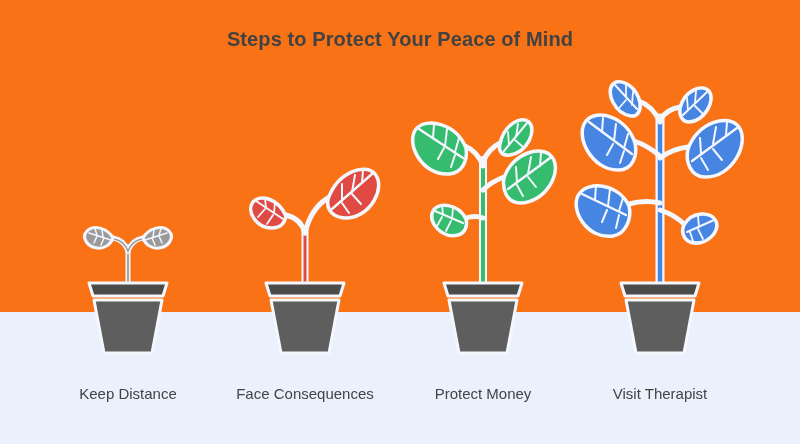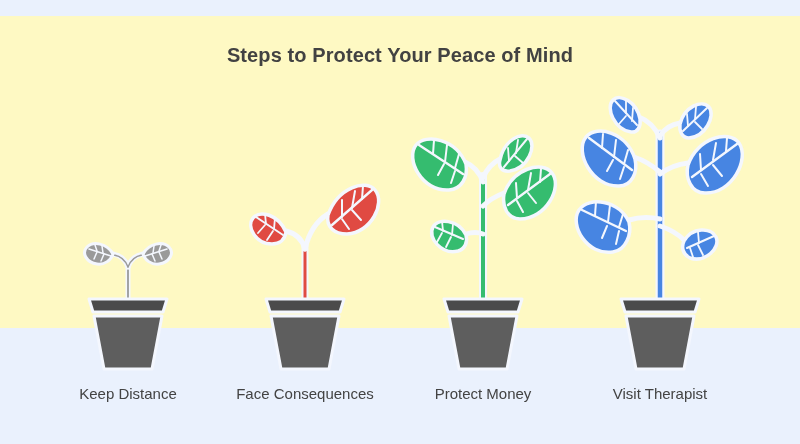--- a/index.html
+++ b/index.html
@@ -10,23 +10,22 @@
     width: 800px;
     height: 444px;
     overflow: hidden;
     font-family: "Liberation Sans", sans-serif;
     background: #eaf1fd;
   }
   #infographic {
     position: relative;
     width: 800px;
     height: 312px;
-    background: #fef9c3;
+    background: #f97316;
     box-sizing: border-box;
-    margin-top: 16px;
   }
   #page-title {
     position: absolute;
     top: 28px;
     left: 0;
     width: 800px;
     text-align: center;
     font-size: 20px;
     font-weight: bold;
     color: #424242;
@@ -53,21 +52,21 @@
   .plant-area svg {
     position: absolute;
     bottom: 0;
     left: 0;
     width: 178px;
     height: 290px;
     display: block;
   }
   .step-label {
     position: absolute;
-    top: 296px;
+    top: 312px;
     left: 0;
     width: 178px;
     text-align: center;
     font-size: 15px;
     color: #434343;
     line-height: 23px;
   }
 </style>
 </head>
 <body>

